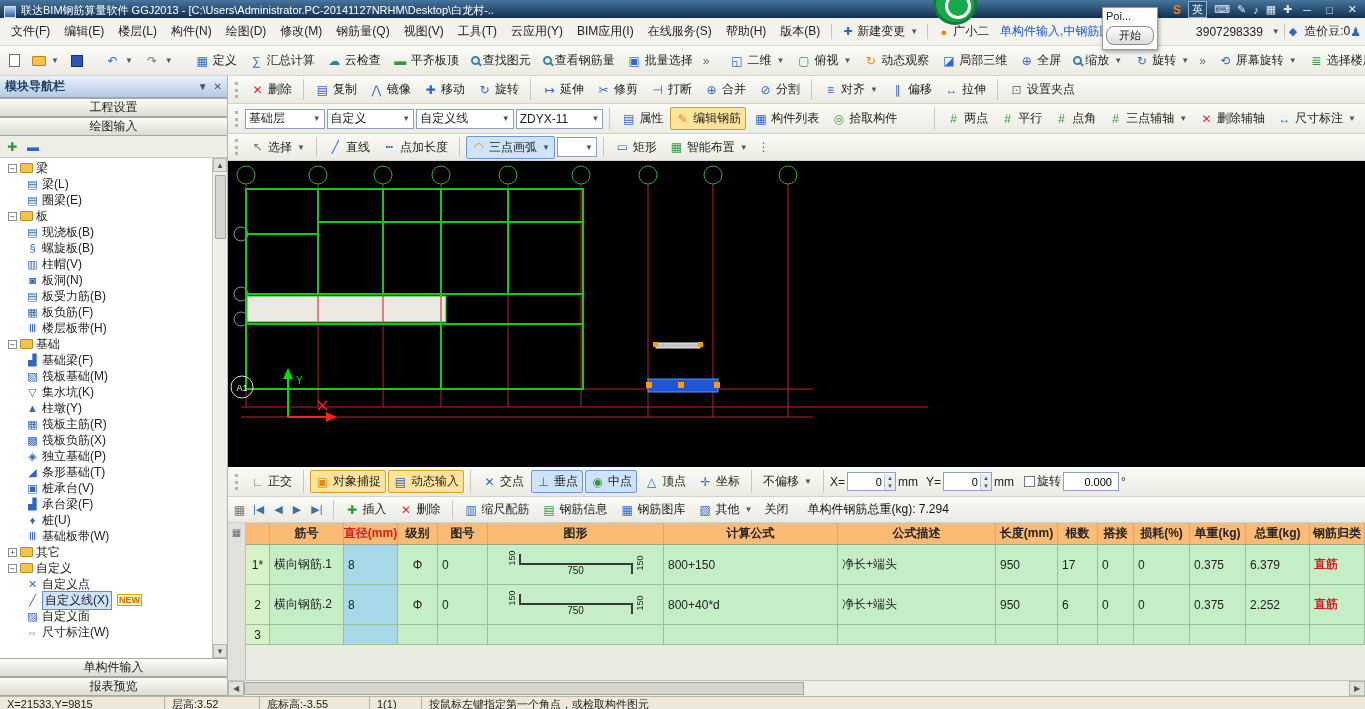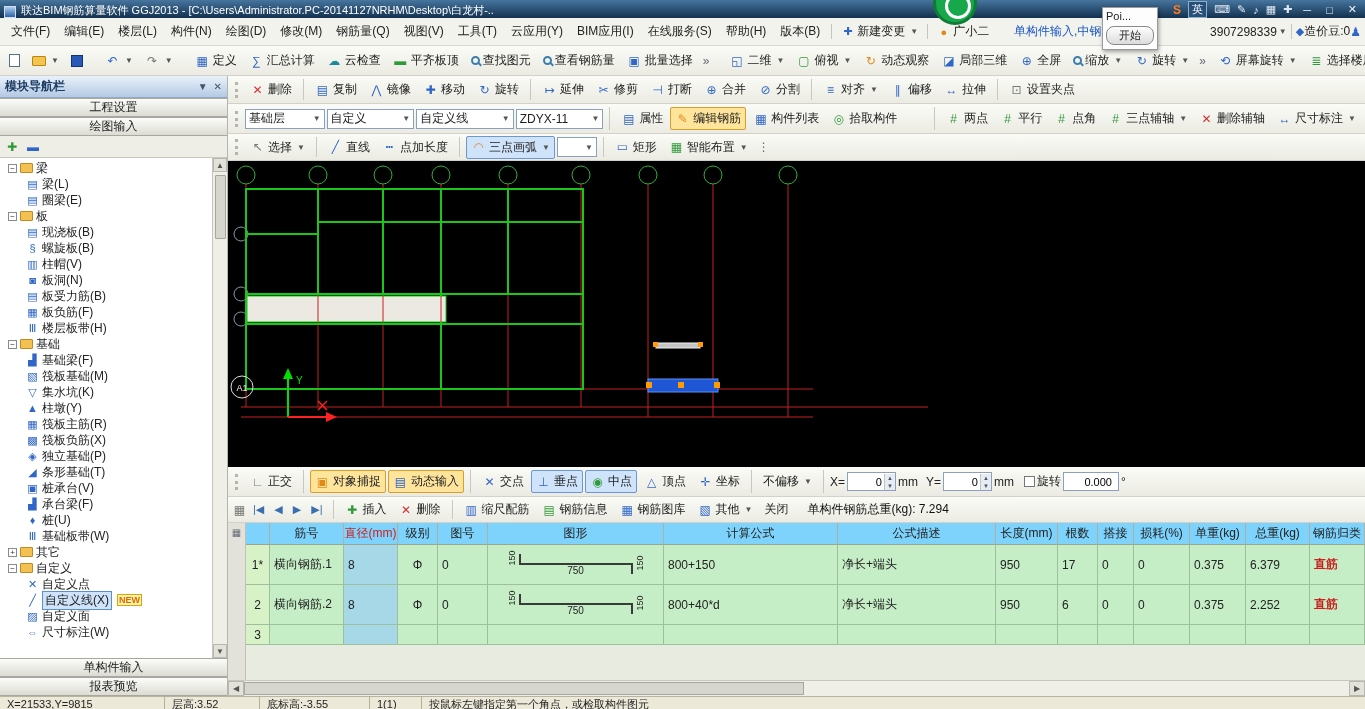--- a/index.html
+++ b/index.html
@@ -17,21 +17,21 @@
 .winbtn{padding:0 4px;color:#e8f0f8}
 
 
 .menubar{height:28px;background:#f3f3ee;border-bottom:1px solid #d8d8d0;display:flex;align-items:center;padding:0 4px;white-space:nowrap}
 .mitem{padding:4px 7px}
 .msep{width:1px;height:15px;background:#c6c6be;margin:0 4px}
 .mini{width:13px;height:13px;display:inline-flex;align-items:center;justify-content:center;font-size:11px}
 .mbtn{display:flex;align-items:center;gap:3px;padding:2px 5px}
 .dd{font-size:8px;color:#555;margin-left:2px}
 .rlink{color:#1a56c4;margin-left:auto;padding:0 4px}
-.qq{display:flex;align-items:center;gap:0}
+.qq{display:flex;align-items:center;gap:7px}
 .gem{color:#2f66c8;font-size:11px}
 .bell{color:#2f66c8;font-size:12px}
 
 
 .tb{display:flex;align-items:center;gap:2px;padding:0 4px;background:linear-gradient(#fbfbf7,#ebebE3);border-bottom:1px solid #d2d2c8;white-space:nowrap}
 .toolbar1{height:30px}
 .tbtn{display:flex;align-items:center;gap:3px;padding:2px 4px;border:1px solid transparent;border-radius:2px}
 .ico{width:15px;height:15px;display:inline-flex;align-items:center;justify-content:center;font-size:12px;line-height:1;flex:0 0 auto}
 .c-b{color:#2f66c8}.c-r{color:#d03030}.c-g{color:#2f9a3a}.c-o{color:#e08a1a}.c-gy{color:#777}.c-t{color:#1a8a9a}
 .sep{width:1px;align-self:stretch;background:#c8c8c0;margin:3px 4px}
@@ -90,21 +90,21 @@
 .tablebar{height:26px}
 .navb{padding:1px 4px;color:#3a6fae;font-size:11px}
 .total{margin-left:12px;color:#111}
 
 
 .tablearea{flex:1;display:flex;background:#e8ece0;min-height:0}
 .gutter{width:18px;background:#e2e2da;border-right:1px solid #c0c0b8;text-align:center;padding-top:4px;color:#667;font-size:10px}
 .gtable{flex:1;min-width:0;overflow:hidden}
 .grow{display:grid;grid-template-columns:24px 74px 54px 40px 50px 176px 174px 158px 62px 40px 36px 56px 56px 64px minmax(40px,1fr)}
 .gc{border-right:1px solid #9cbf9c;border-bottom:1px solid #9cbf9c;display:flex;align-items:center;padding:0 4px;overflow:hidden;white-space:nowrap}
-.gh .gc{height:22px;background:#7dd3fc;border-right:1px solid #b0b0a0;border-bottom:1px solid #98a890;font-weight:normal;justify-content:center;padding:0 2px}
+.gh .gc{height:22px;background:#fdba74;border-right:1px solid #b0b0a0;border-bottom:1px solid #98a890;font-weight:bold;justify-content:center;padding:0 2px}
 .gh .red{color:#d02020}
 .r-data .gc{height:40px;background:#c6eec6}
 .r-short .gc{height:20px;background:#c6eec6}
 .gc.num{background:#d8f2c8;justify-content:center}
 .gc.dia{background:#a6d8e8}
 .gc.cat{color:#cc2020;font-weight:bold}
 .gc.ctr{justify-content:center}
 .fig{position:relative;width:142px;height:28px;margin:0 auto}
 .fig .ln{position:absolute;left:14px;right:14px;top:12px;border-top:2px solid #3a3a3a}
 .fig .tkl{position:absolute;left:14px;top:3px;width:2px;height:11px;background:#3a3a3a}

